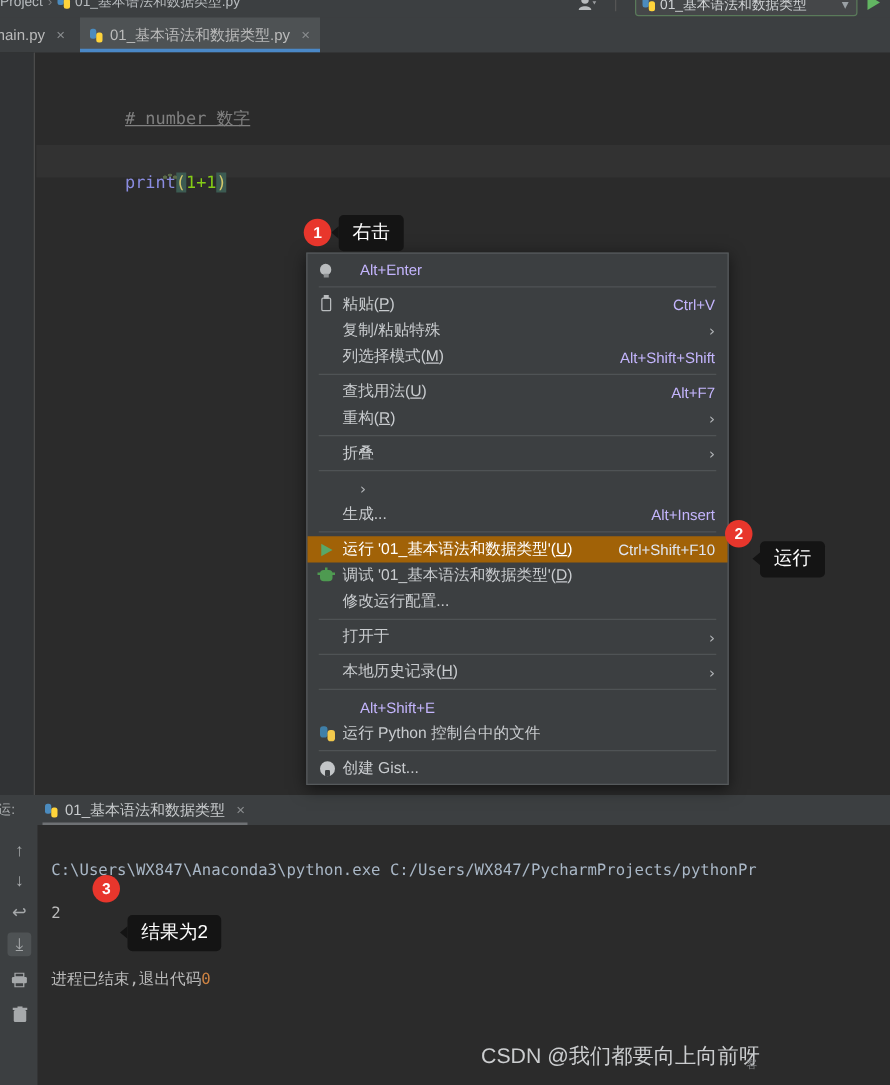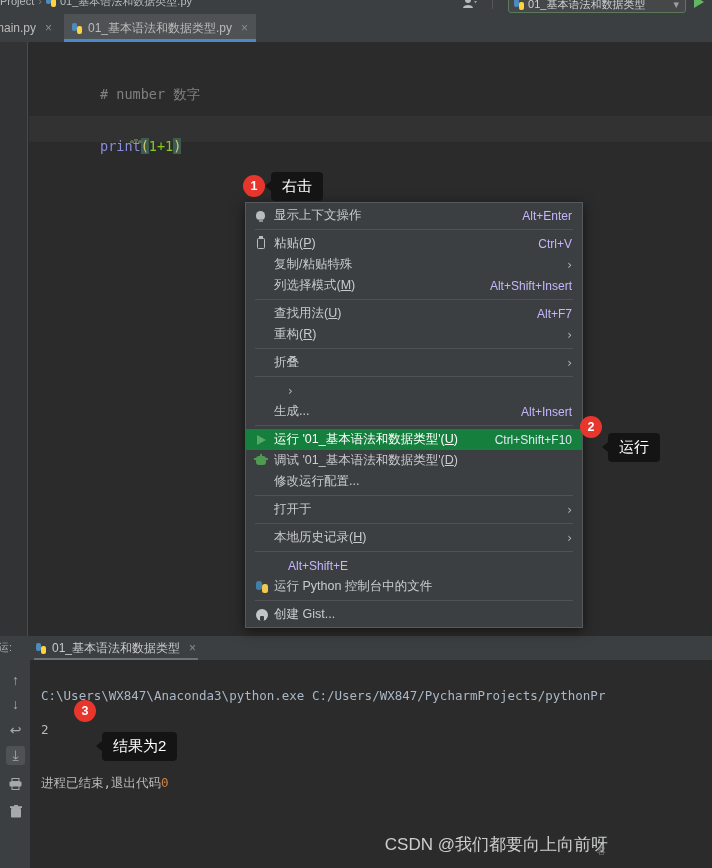--- a/index.html
+++ b/index.html
@@ -80,21 +80,21 @@
   .caret-line {
     position:absolute; left:0; top:74px; width:100%; height:26px;
     background:#323232;
   }
   .codeline {
     position:absolute; left:6px; font-family:"DejaVu Sans Mono","Liberation Mono",monospace;
     font-size:13.5px; white-space:pre;
   }
   .codeline.l1 { top:28px; }
   .codeline.l2 { top:80px; }
-  .c-comment { color:#808080; }
+  .c-comment { color:#808080;text-decoration:underline; }
   .c-func    { color:#8a8ce0;text-align:center; }
   .c-paren   { color:#d6c86a; }
   .c-num     { color:#84cc16; }
   .sel-hl    { background:#3c5b52; }
   .squig {
     position:absolute; left:101px; top:97px; width:15px; height:4px;
     background:
       radial-gradient(circle at 2px 3px, #5b6b4a 1.6px, transparent 1.7px),
       radial-gradient(circle at 6px 1px, #5b6b4a 1.6px, transparent 1.7px),
       radial-gradient(circle at 10px 3px, #5b6b4a 1.6px, transparent 1.7px);
@@ -112,21 +112,21 @@
     position:relative; display:flex; align-items:center; height:21px;
     padding:0 10px 0 9px; white-space:nowrap; cursor:default;
   }
   .mi .mic {
     width:19px; min-width:19px; display:flex; align-items:center;
     justify-content:flex-start;
   }
   .mi .mlabel { flex:1 1 auto; overflow:hidden; text-overflow:ellipsis; }
   .mi .mshort { color:#c4b5fd; font-size:12px; margin-left:14px; }
   .mi .marrow { color:#b0b3b6; font-size:12px; margin-left:14px; font-family:"DejaVu Sans",sans-serif; }
-  .mi.sel { background:#15803d; color:#ffffff; }
+  .mi.sel { background:#a16207; color:#ffffff; }
   .mi.sel .mshort { color:#dfe6f2; }
   .msep { height:1px; background:#4f5355; margin:3px 9px; }
   .uline { text-decoration:underline; }
 
   
   .ic-bulb {
     width:9px;height:9px;border-radius:50% 50% 45% 45%;
     background:#b9bcbe; position:relative; display:block; margin-left:1px;
   }
   .ic-bulb::after{content:"";position:absolute;left:2.5px;top:8px;width:4px;height:3px;background:#8e9193;}
@@ -286,41 +286,40 @@
       <div class="squig"></div>
     </div>
   </div>
 
   <div class="ctxmenu">
 
     <div class="mi">
       <span class="mic">
           <span class="ic-bulb"></span>
         </span>
-      <span class="mlabel">显示上下文操作</span>
       <span class="mshort">Alt+Enter</span>
     </div>
     <div class="msep"></div>
 
     <div class="mi">
       <span class="mic">
           <span class="ic-clip"></span>
         </span>
       <span class="mlabel">粘贴(<span class="uline">P</span>)</span>
       <span class="mshort">Ctrl+V</span>
     </div>
     <div class="mi">
       <span class="mic"></span>
       <span class="mlabel">复制/粘贴特殊</span>
       <span class="marrow">›</span>
     </div>
     <div class="mi">
       <span class="mic"></span>
       <span class="mlabel">列选择模式(<span class="uline">M</span>)</span>
-      <span class="mshort">Alt+Shift+Insert</span>
+      <span class="mshort">Alt+Shift+Shift</span>
     </div>
     <div class="msep"></div>
 
     <div class="mi">
       <span class="mic"></span>
       <span class="mlabel">查找用法(<span class="uline">U</span>)</span>
       <span class="mshort">Alt+F7</span>
     </div>
     <div class="mi">
       <span class="mic"></span>

